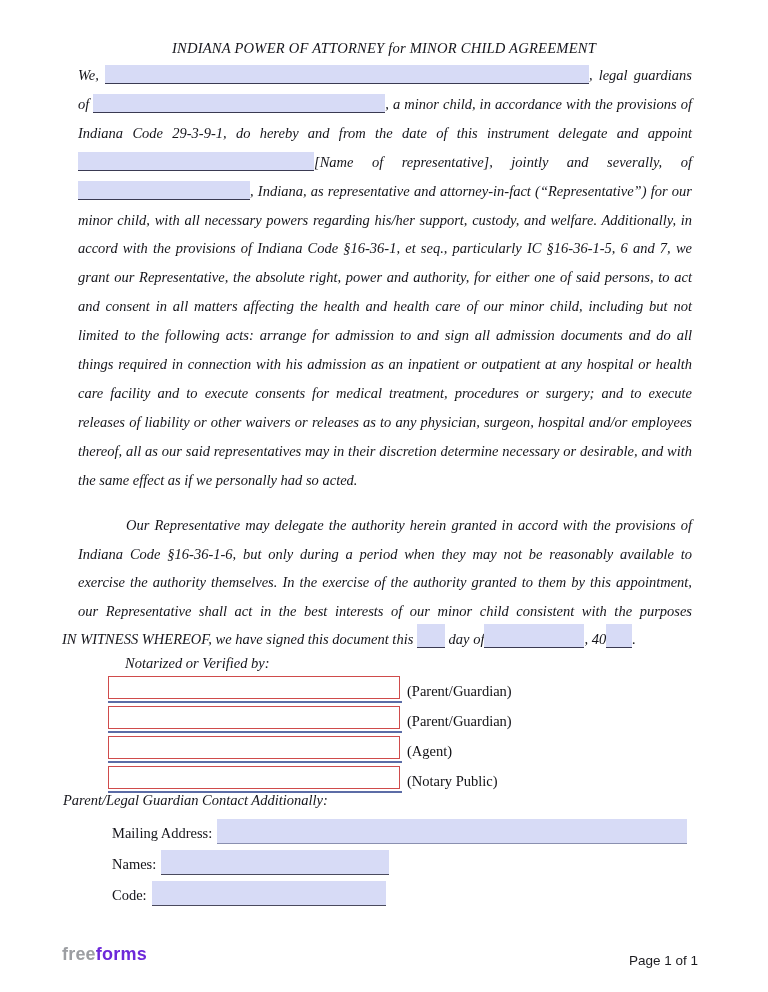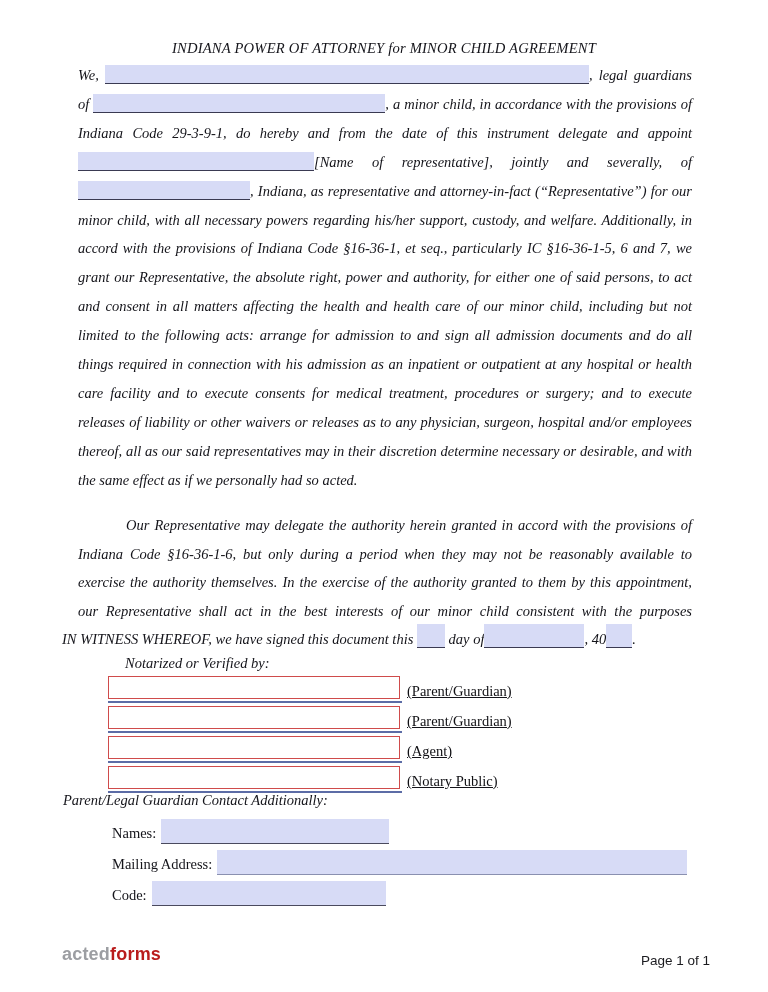--- a/index.html
+++ b/index.html
@@ -33,21 +33,21 @@
     position:absolute;top:624px;left:62px;width:648px;
     font-size:14.5px;line-height:30px;
   }
   .wb{display:inline-block;background:#d7dbf6;height:23px;vertical-align:-4px;border-bottom:1px solid #3a3a52;}
   .wb-day{width:28px;}
   .wb-month{width:100px;}
   .wb-year{width:26px;}
   .notarized{
     position:absolute;top:655px;left:125px;font-size:14.5px;
   }
-  .sig-rows{position:absolute;top:676px;left:108px;text-decoration:underline;}
+  .sig-rows{position:absolute;top:676px;left:108px;}
   .sig-row{display:flex;align-items:flex-end;margin-bottom:3px;}
   .sig-field{width:294px;}
   .sig-box{width:290px;height:21px;border:1.4px solid #cf4b4b;background:#fff;}
   .sig-underline{width:294px;height:2.5px;background:#5c6ca6;margin-top:1.5px;}
   .sig-label{
     font-style:normal;font-size:14.5px;color:#101014;
     margin-left:5px;padding-bottom:3px;white-space:nowrap;
   }
   .contact-heading{
     position:absolute;top:792px;left:63px;font-size:14.5px;
@@ -61,23 +61,23 @@
   .cb-names{width:228px;}
   .cb-mailing{width:470px;border-bottom-color:#8a90b0;}
   .cb-phone{width:238px;border-bottom-color:#8a90b0;}
   .cb-email{width:234px;}
   .footer-brand{
     position:absolute;top:944px;left:62px;
     font-family:"Liberation Sans","DejaVu Sans",sans-serif;
     font-style:normal;font-weight:700;font-size:18px;letter-spacing:.2px;
   }
   .brand-free{color:#9c9ea2;}
-  .brand-forms{color:#b91c1c;}
+  .brand-forms{color:#6d28d9;}
   .footer-page{
-    position:absolute;top:953px;right:58px;
+    position:absolute;top:953px;right:70px;
     font-family:"Liberation Sans","DejaVu Sans",sans-serif;
     font-style:normal;font-size:13.5px;color:#1b1b1f;
   }
 </style>
 </head>
 <body>
 
 <div class="page">
 
   <div class="doc-title">INDIANA POWER OF ATTORNEY for MINOR CHILD AGREEMENT</div>
@@ -119,22 +119,22 @@
         <div class="sig-box"></div>
         <div class="sig-underline"></div>
       </div>
       <span class="sig-label">(Notary Public)</span>
     </div>
   </div>
 
   <div class="contact-heading">Parent/Legal Guardian Contact Additionally:</div>
 
   <div class="contact-rows">
+    <div class="contact-row"><span>Mailing Address:</span><span class="c-blank cb-mailing"></span></div>
     <div class="contact-row"><span>Names:</span><span class="c-blank cb-names"></span></div>
-    <div class="contact-row"><span>Mailing Address:</span><span class="c-blank cb-mailing"></span></div>
     <div class="contact-row"><span>Code:</span><span class="c-blank cb-email"></span></div>
   </div>
 
-  <div class="footer-brand"><span class="brand-free">acted</span><span class="brand-forms">forms</span></div>
+  <div class="footer-brand"><span class="brand-free">free</span><span class="brand-forms">forms</span></div>
 
   <div class="footer-page">Page 1 of 1</div>
 
 </div>
 
 </body></html>

